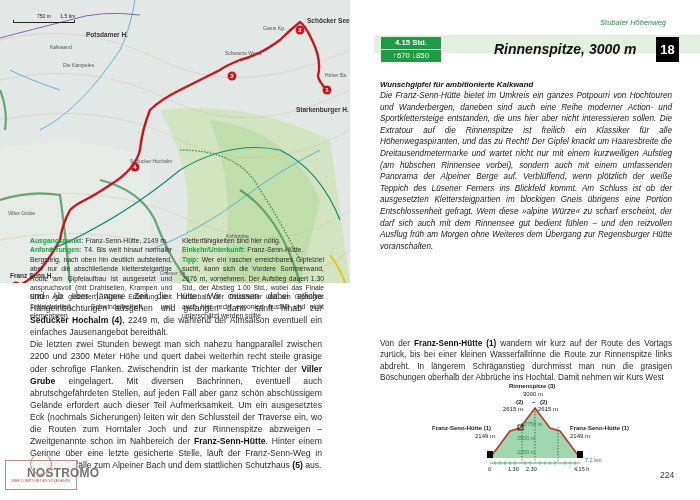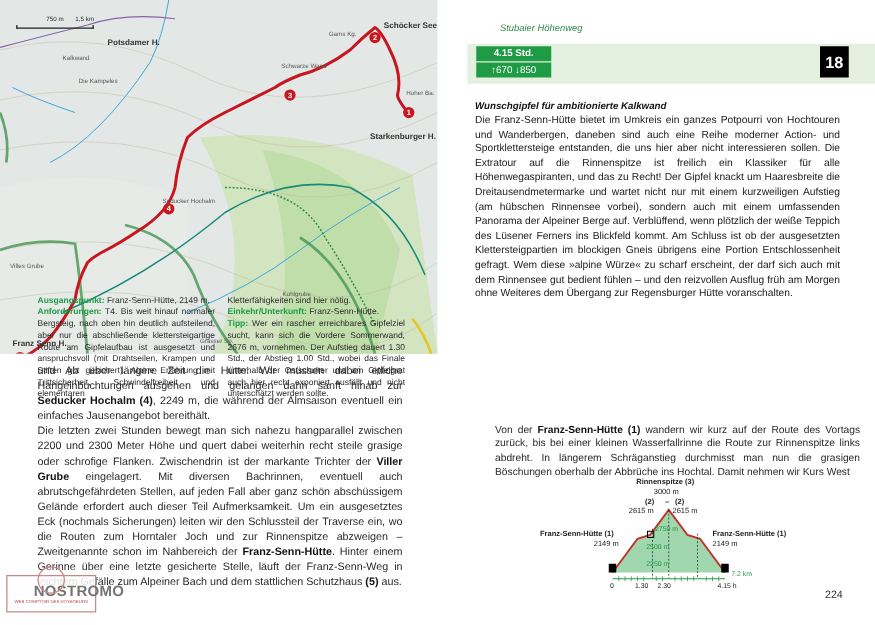--- a/index.html
+++ b/index.html
@@ -22,30 +22,30 @@
   .left-text b { font-weight: bold; color: #111; }
 
   .watermark { position: absolute; left: 5px; top: 460px; width: 72px; height: 30px; border: 1px solid #c98888;
                background: rgba(255,255,255,0.85); text-align: center; }
   .watermark .wm-name { font-size: 12px; font-weight: bold; color: #737373; letter-spacing: 0.2px; margin-top: 6px; line-height: 12px; margin-left: 21px; }
   .watermark .wm-sub { font-size: 3.5px; color: #b44141; line-height: 5px; }
   .watermark .globe { position: absolute; left: 24px; top: -8px; width: 22px; height: 22px; border: 1px solid #c98888; border-radius: 50%; }
 
   
   .right-page { position: absolute; left: 350px; top: 0; width: 350px; height: 500px; background: #fff; }
-  .running-head { position: absolute; left: 0; width: 316px; top: 18px; text-align: left; font-size: 7.5px; font-style: italic; color: #2e8a4a; padding-left: 50px; }
-  .header-band { position: absolute; left: 24px; top: 35px; width: 326px; height: 32px; background: #e4f0df; }
+  .running-head { position: absolute; left: 0; width: 316px; top: 18px; text-align: right; font-size: 7.5px; font-style: italic; color: #2e8a4a; padding-left: 50px; }
+  .header-band { position: absolute; left: 24px; top: 35px; width: 326px; height: 18px; background: #e4f0df; }
   .badge { position: absolute; left: 7px; width: 60px; height: 12px; background: #1f9a45; color: #fff; font-size: 7.8px; text-align: center; line-height: 12px; font-weight: bold; }
   .badge.time { top: 2px; }
   .badge.elev { top: 15px; font-weight: normal; }
   .tour-title { position: absolute; left: 120px; top: 6px; font-size: 14px; font-weight: bold; font-style: italic; color: #111; }
   .tour-number { position: absolute; left: 282px; top: 2px; width: 23px; height: 25px; background: #000; color: #fff; font-size: 13px; font-weight: bold; text-align: center; line-height: 25px; }
 
   .subtitle { position: absolute; left: 30px; top: 80px; font-size: 7.8px; font-weight: bold; font-style: italic; color: #111; }
-  .intro { position: absolute; left: 30px; top: 90px; width: 292px; font-size: 8.2px; line-height: 11.6px; text-align: justify; color: #1a1a1a; }
+  .intro { position: absolute; left: 30px; top: 90px; width: 292px; font-size: 8.2px; line-height: 11.6px; font-style: italic; text-align: justify; color: #1a1a1a; }
 
   .info-col { position: absolute; top: 236px; width: 142px; font-size: 6.8px; line-height: 9.4px; text-align: justify; color: #2a2a2a; }
   .info-col.c1 { left: 30px; }
   .info-col.c2 { left: 182px; }
   .info-col .k { color: #1f9a45; font-weight: bold; }
 
   .route-text { position: absolute; left: 30px; top: 338px; width: 292px; font-size: 8.2px; line-height: 11.3px; text-align: justify; color: #2a2a2a; }
   .route-text b { font-weight: bold; color: #111; }
 
   .profile { position: absolute; left: 400px; top: 383px; width: 240px; height: 90px; }
@@ -153,38 +153,39 @@
     <div class="wm-sub">WEB COMPTOIR DES VOYAGEURS</div>
   </div>
 </div>
 
 <div class="right-page">
   <div class="running-head">Stubaier Höhenweg</div>
 
   <div class="header-band">
     <div class="badge time">4.15 Std.</div>
     <div class="badge elev">↑670 ↓850</div>
+    <div class="tour-title">Rinnenspitze, 3000 m</div>
     <div class="tour-number">18</div>
   </div>
 
   <div class="subtitle">Wunschgipfel für ambitionierte Kalkwand</div>
   <div class="intro">Die Franz-Senn-Hütte bietet im Umkreis ein ganzes Potpourri von Hochtouren und Wanderbergen, daneben sind auch eine Reihe moderner Action- und Sportklettersteige entstanden, die uns hier aber nicht interessieren sollen. Die Extratour auf die Rinnenspitze ist freilich ein Klassiker für alle Höhenwegaspiranten, und das zu Recht! Der Gipfel knackt um Haaresbreite die Dreitausendmetermarke und wartet nicht nur mit einem kurzweiligen Aufstieg (am hübschen Rinnensee vorbei), sondern auch mit einem umfassenden Panorama der Alpeiner Berge auf. Verblüffend, wenn plötzlich der weiße Teppich des Lüsener Ferners ins Blickfeld kommt. Am Schluss ist ob der ausgesetzten Klettersteigpartien im blockigen Gneis übrigens eine Portion Entschlossenheit gefragt. Wem diese »alpine Würze« zu scharf erscheint, der darf sich auch mit dem Rinnensee gut bedient fühlen – und den reizvollen Ausflug früh am Morgen ohne Weiteres dem Übergang zur Regensburger Hütte voranschalten.</div>
 </div>
 
 <div class="info-col c1">
   <span class="k">Ausgangspunkt:</span><span> Franz-Senn-Hütte, 2149 m.</span><br>
   <span class="k">Anforderungen:</span><span> T4. Bis weit hinauf normaler Bergsteig, nach oben hin deutlich aufsteilend, aber nur die abschließende klettersteigartige Route am Gipfelaufbau ist ausgesetzt und anspruchsvoll (mit Drahtseilen, Krampen und Stiften gut gesichert). Alpine Erfahrung mit Trittsicherheit, Schwindelfreiheit und elementaren</span>
 </div>
 <div class="info-col c2">
   <span>Kletterfähigkeiten sind hier nötig.</span><br>
   <span class="k">Einkehr/Unterkunft:</span><span> Franz-Senn-Hütte.</span><br>
   <span class="k">Tipp:</span><span> Wer ein rascher erreichbares Gipfelziel sucht, kann sich die Vordere Sommerwand, 2676 m, vornehmen. Der Aufstieg dauert 1.30 Std., der Abstieg 1.00 Std., wobei das Finale unterhalb der Ostschulter und am Gipfelgrat auch hier recht exponiert ausfällt und nicht unterschätzt werden sollte.</span>
 </div>
 
-<div class="route-text" style="left:396px;">
+<div class="route-text" style="left:380px;">
   <span>Von der </span><b>Franz-Senn-Hütte (1)</b><span> wandern wir kurz auf der Route des Vortags zurück, bis bei einer kleinen Wasserfallrinne die Route zur Rinnenspitze links abdreht. In längerem Schräganstieg durchmisst man nun die grasigen Böschungen oberhalb der Abbrüche ins Hochtal. Damit nehmen wir Kurs West</span>
 </div>
 
 <div class="profile">
   <svg width="240" height="90" viewBox="0 0 240 90">
     <polygon points="90,75 110,48 120,45 135,25 150,45 160,48 180,75" fill="#8fd0a0" opacity="0.85"></polygon>
     <polyline points="90,75 110,48 120,45 135,25 150,45 160,48 180,75" fill="none" stroke="#c0332b" stroke-width="1.6"></polyline>
     <g stroke="#222" stroke-width="0.6" stroke-dasharray="1.5,1.5">
       <line x1="122" y1="40" x2="122" y2="80"></line>
       <line x1="135" y1="25" x2="135" y2="80"></line>

